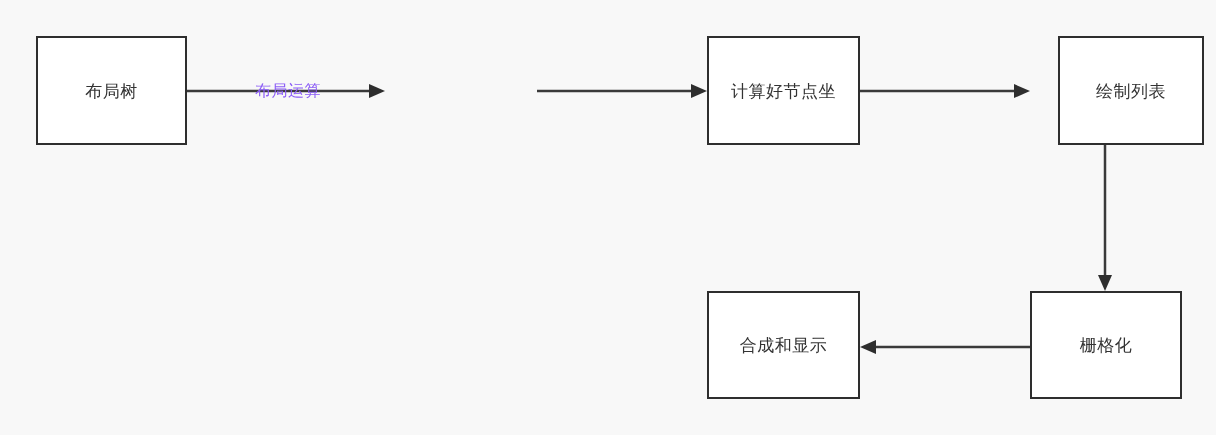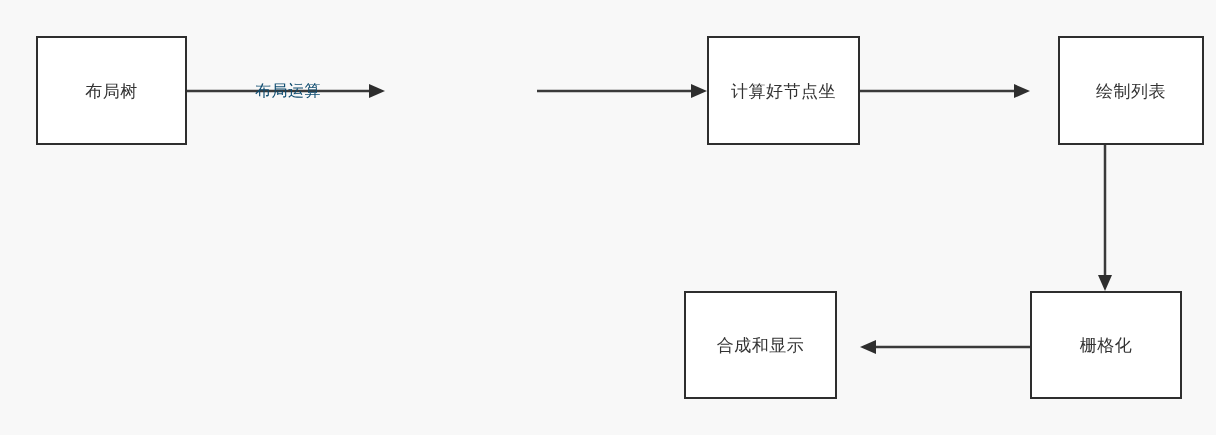--- a/index.html
+++ b/index.html
@@ -40,21 +40,21 @@
     font-size: 17px;
     line-height: 26px;
     color: #333333;
     letter-spacing: 0.5px;
     white-space: pre-line;
     padding: 0 8px;
   }
   .edge-label {
     position: absolute;
     font-size: 16px;
-    color: #0c4a6e;
+    color: #8b5cf6;
     letter-spacing: 0.5px;
     white-space: nowrap;
     transform: translate(-50%, -50%);
     line-height: 1;
   }
 </style>
 </head>
 <body>
 
 <div id="flow-canvas">
@@ -97,19 +97,19 @@
   </div>
 
   <div class="node-box" style="left:1030px; top:36px; width:146px; height:109px;margin-left:28px;">
     <span class="node-label">绘制列表</span>
   </div>
 
   <div class="node-box" style="left:1030px; top:291px; width:152px; height:108px;">
     <span class="node-label">栅格化</span>
   </div>
 
-  <div class="node-box" style="left:684px; top:291px; width:153px; height:108px;">
+  <div class="node-box" style="left:707px; top:291px; width:153px; height:108px;">
     <span class="node-label">合成和显示</span>
   </div>
 
   <div class="edge-label" style="left:288px; top:91px;">布局运算</div>
 
 </div>
 
 </body></html>

